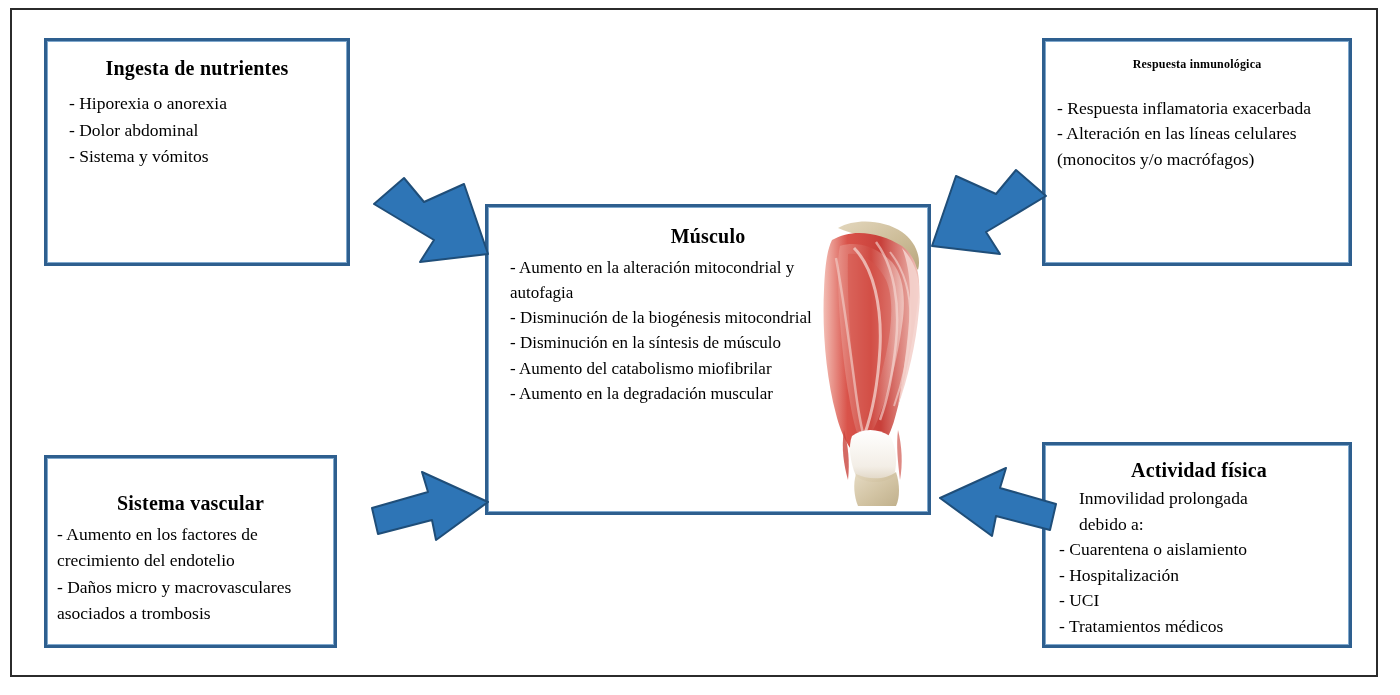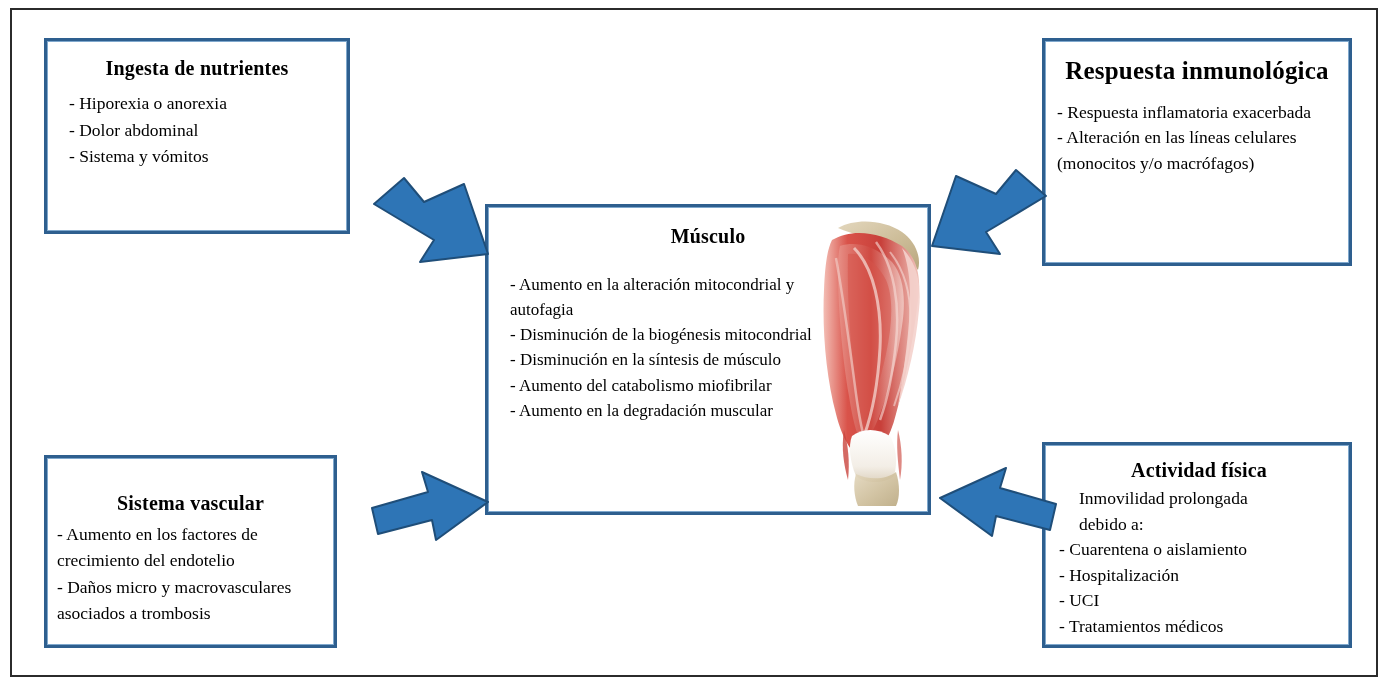--- a/index.html
+++ b/index.html
@@ -47,31 +47,31 @@
     color:#000;
   }
   .box-lines li{
     font-size:17.5px;
     line-height:1.42;
     white-space:nowrap;
   }
   .wrapline li{white-space:normal;}
 
   
-  #box-nutrientes{ left:44px;  top:38px;  width:306px; height:196px; padding:16px 10px 0 10px;}
+  #box-nutrientes{ left:44px;  top:38px;  width:306px; height:228px; padding:16px 10px 0 10px;}
   #box-nutrientes .box-title{font-size:20px;margin-bottom:10px;}
   #box-nutrientes .box-lines{padding-left:12px;}
   #box-nutrientes .box-lines li{line-height:1.52;}
 
   #box-inmunologica{ left:1042px; top:38px; width:310px; height:228px; padding:16px 12px 0 12px;}
-  #box-inmunologica .box-title{font-size:25px;margin-bottom:15px;}
+  #box-inmunologica .box-title{font-size:12px;margin-bottom:24px;}
   #box-inmunologica .box-lines li{white-space:normal;line-height:1.45;}
 
   #box-musculo{ left:485px; top:204px; width:446px; height:311px; padding:18px 14px 0 14px;}
-  #box-musculo .box-title{font-size:20px;margin-bottom:24px;}
+  #box-musculo .box-title{font-size:20px;margin-bottom:7px;}
   #box-musculo .box-lines{padding-left:8px;max-width:330px;}
   #box-musculo .box-lines li{white-space:normal;line-height:1.48;font-size:17px;}
 
   #box-vascular{ left:44px; top:455px; width:293px; height:193px; padding:34px 10px 0 10px;}
   #box-vascular .box-title{font-size:20px;margin-bottom:6px;}
   #box-vascular .box-lines li{white-space:normal;line-height:1.5;}
 
   #box-actividad{ left:1042px; top:442px; width:310px; height:206px; padding:14px 10px 0 14px;}
   #box-actividad .box-title{font-size:20px;margin-bottom:4px;}
   #box-actividad .box-lines li{line-height:1.46;}

